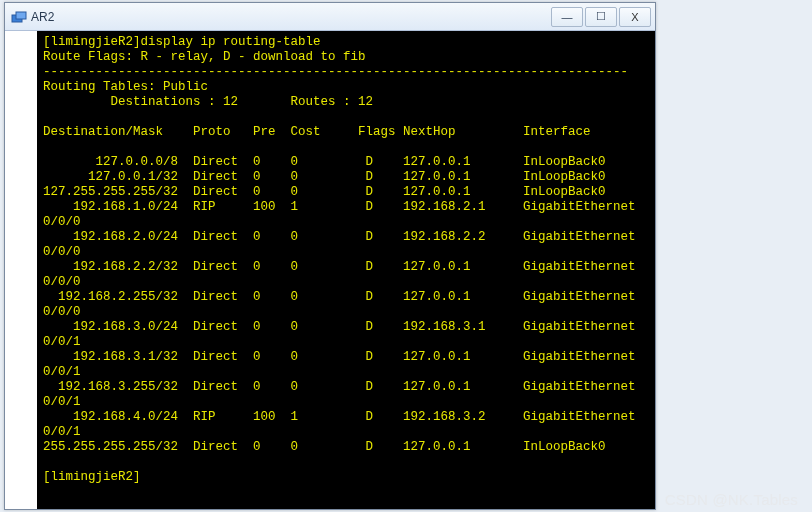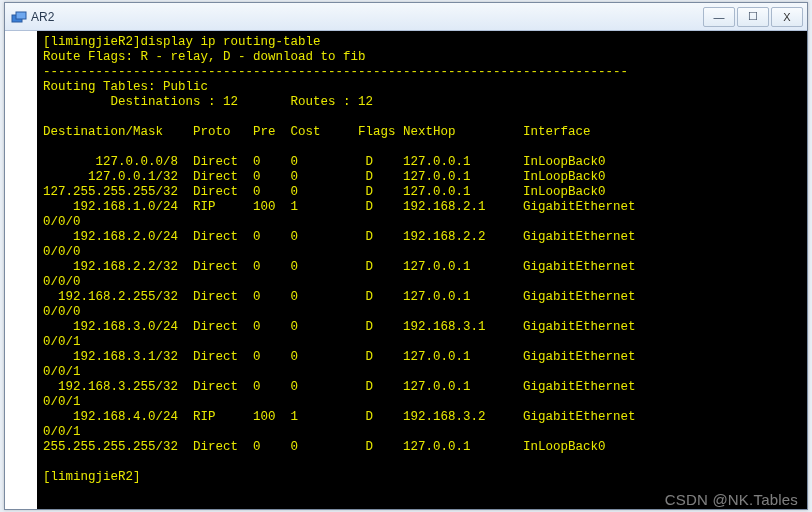--- a/index.html
+++ b/index.html
@@ -6,21 +6,21 @@
   body {
     font-family: Arial, sans-serif;
     background:#e8eef5;
     width:812px; height:512px;
     overflow:hidden;
     position:relative;
   }
   .window {
     position:absolute;
     top:2px; left:4px;
-    width:804px; height:508px;
+    width:652px; height:508px;
     border:1px solid #7a8aa0;
     background:#fff;
     box-shadow:0 0 3px rgba(0,0,0,0.2);
     display:flex; flex-direction:column;
   }
   .titlebar {
     height:28px;
     background:linear-gradient(#f4f8fc,#dfeaf7);
     border-bottom:1px solid #b0c0d8;
     display:flex; align-items:center;

